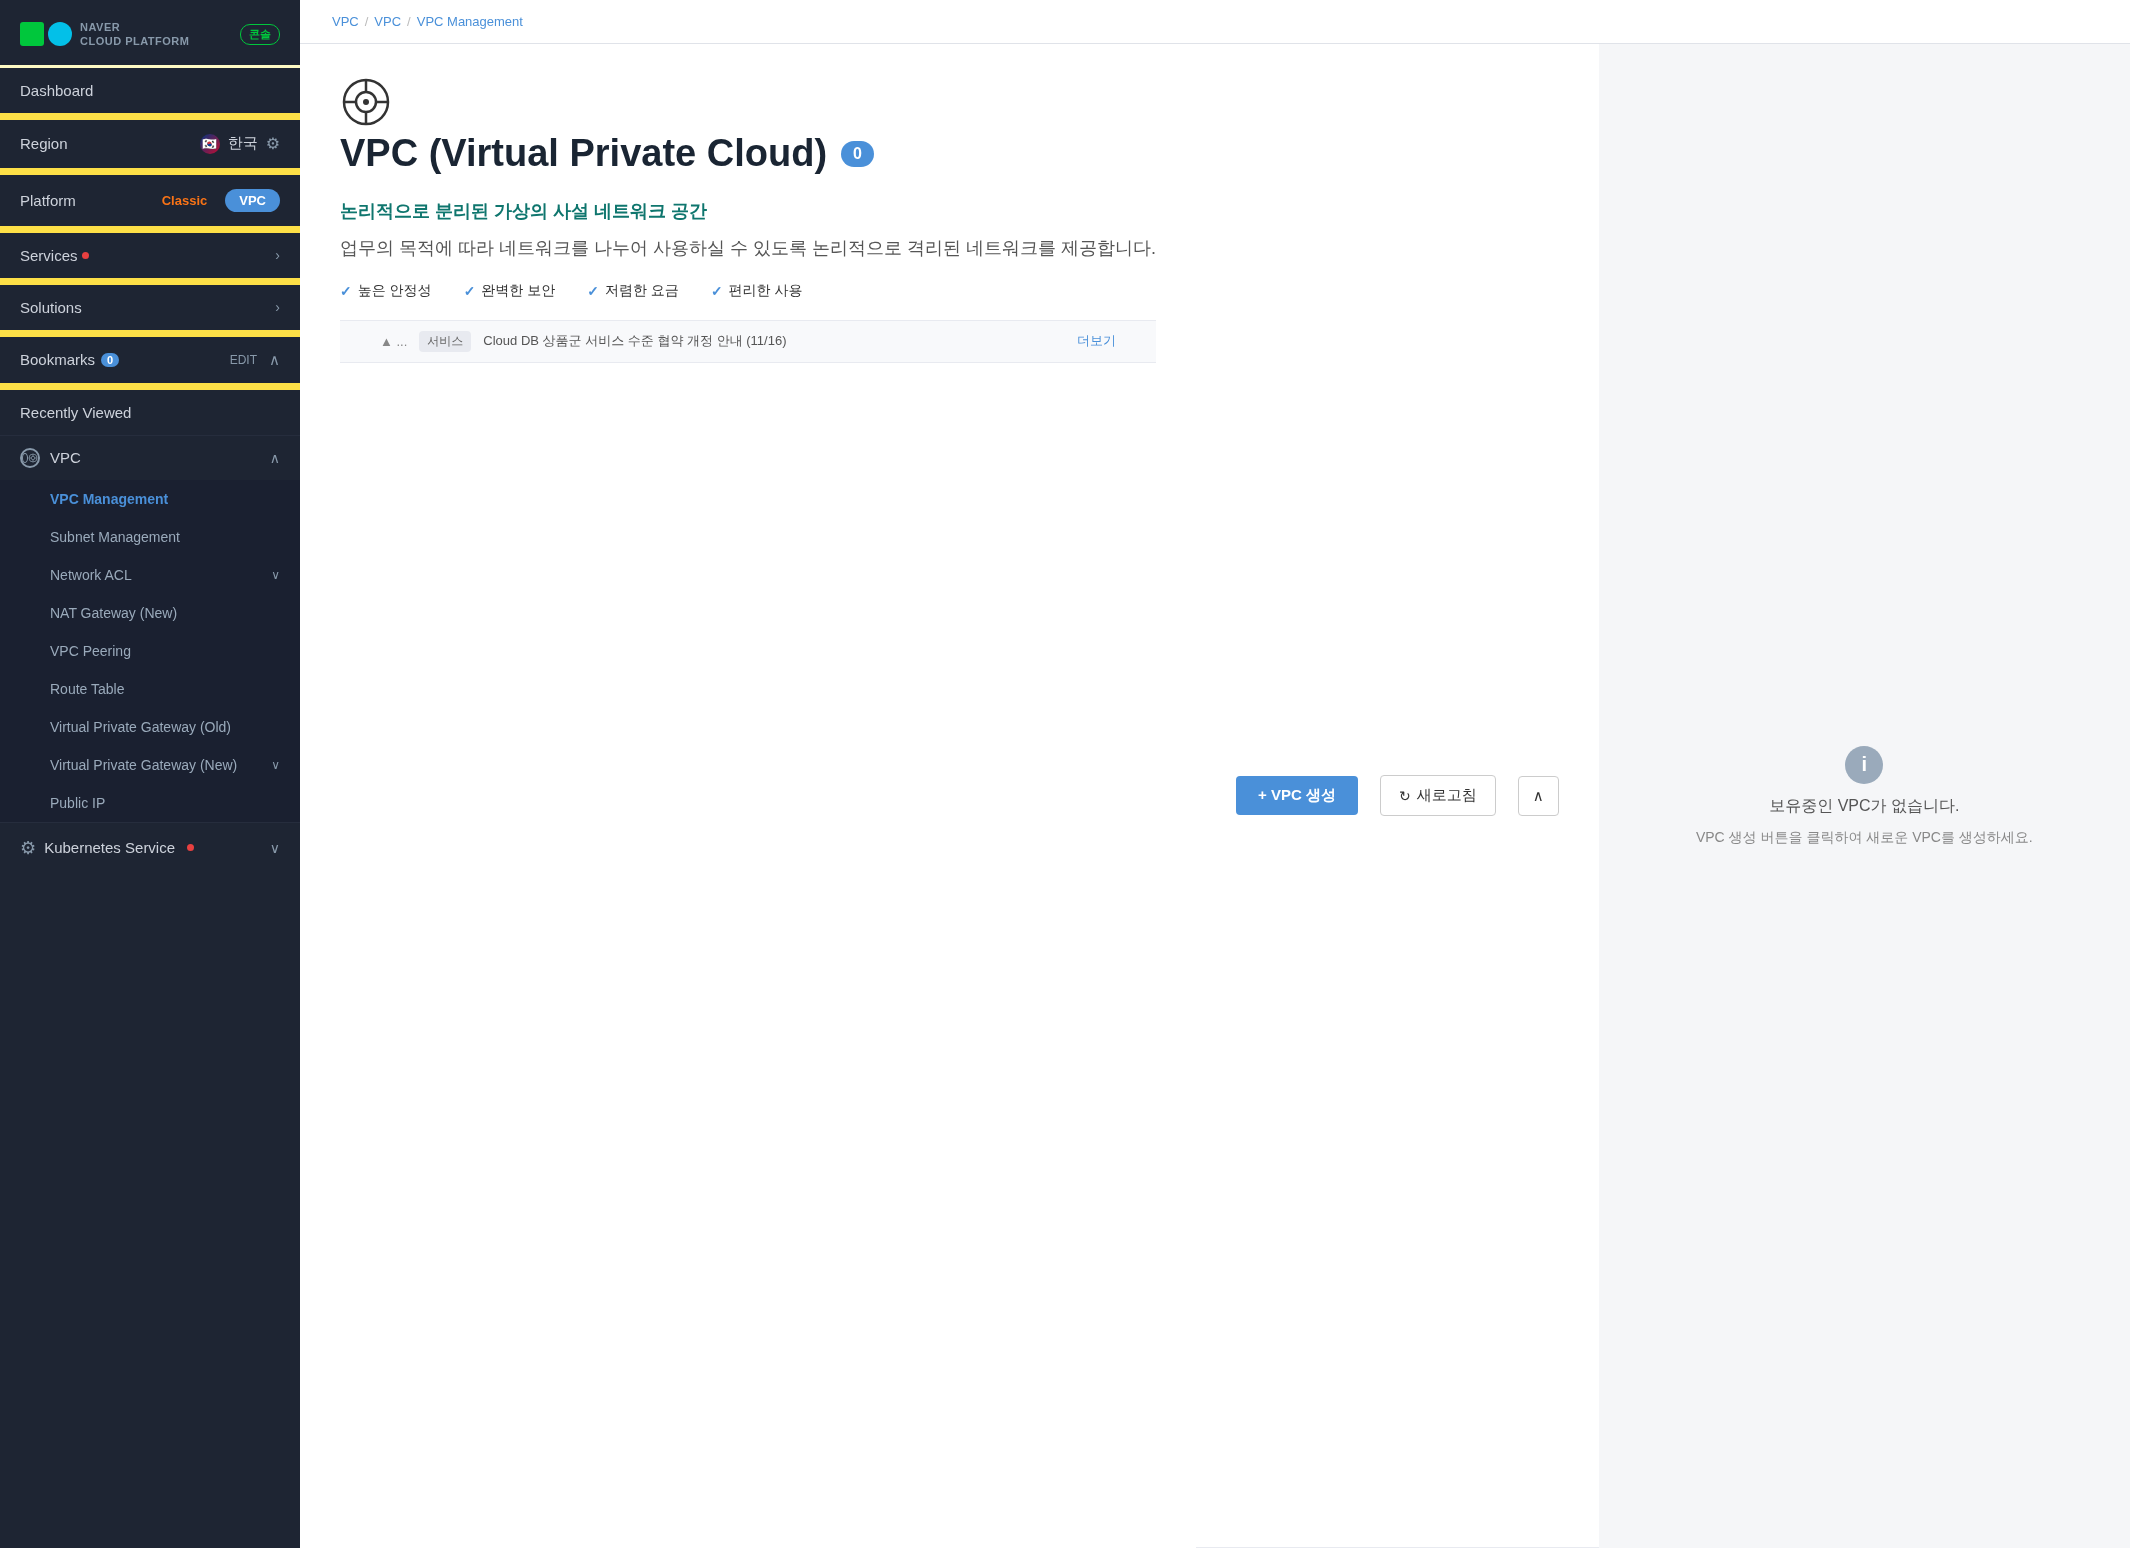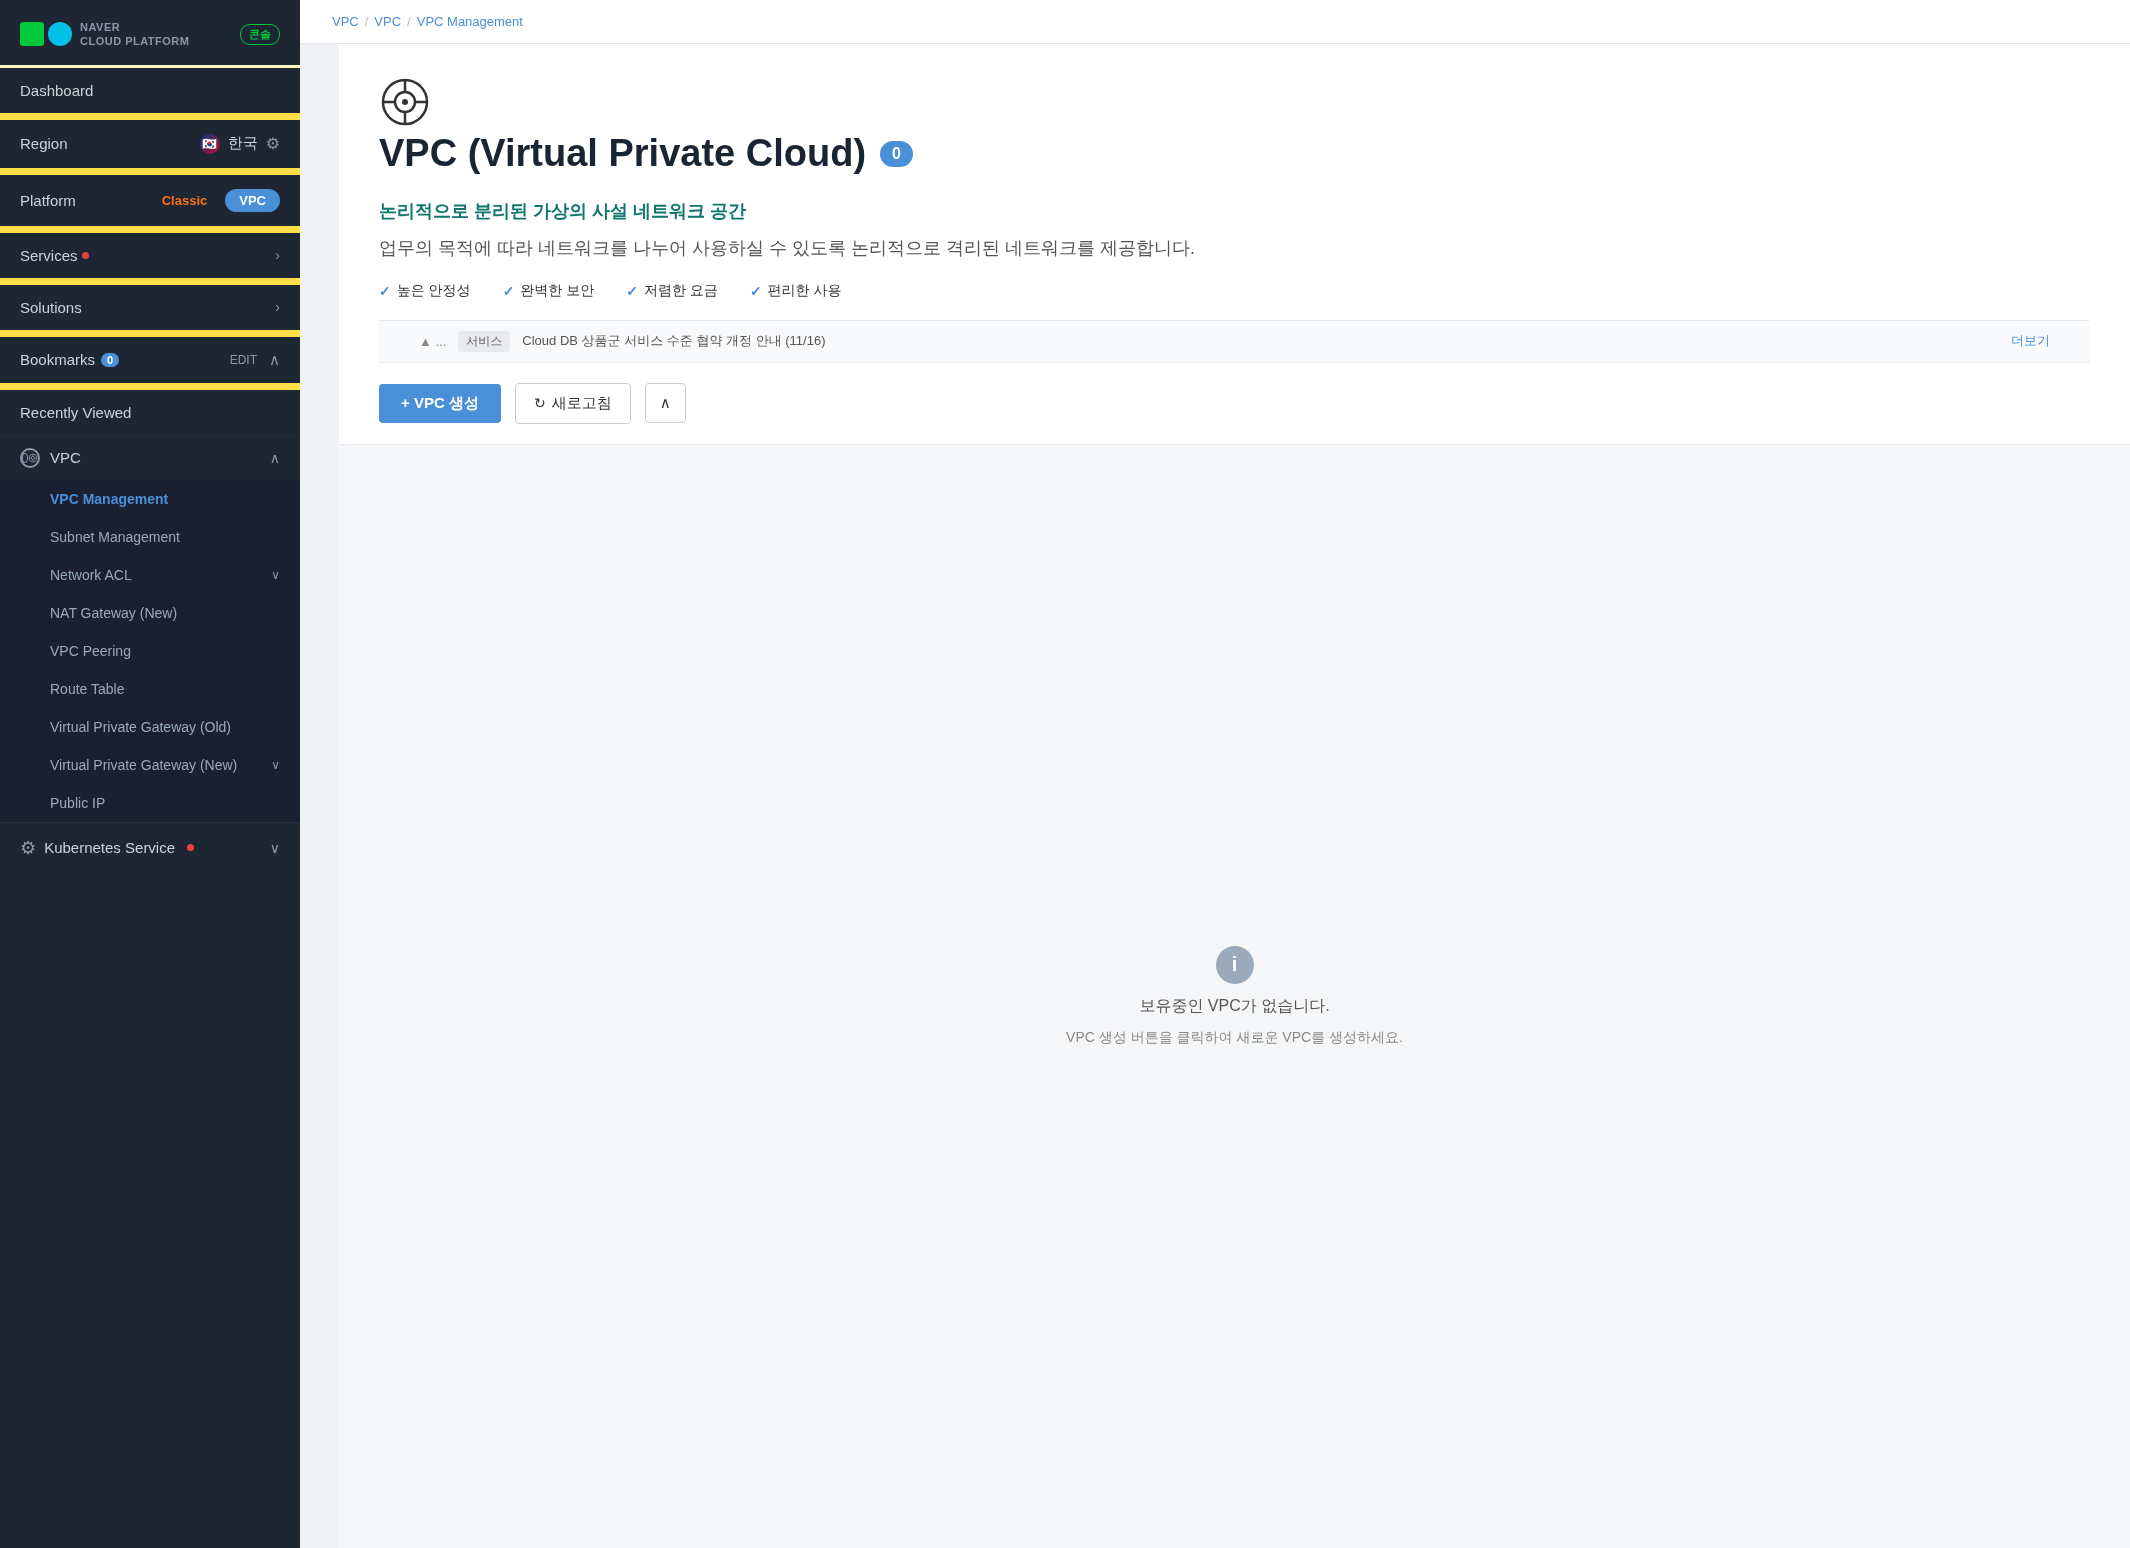--- a/index.html
+++ b/index.html
@@ -272,22 +272,21 @@
       color: #4a90d9;
       cursor: pointer;
     }
 
     .breadcrumb-sep { color: #bbb; }
 
     .content-area {
       flex: 1;
       overflow-y: auto;
       display: flex;
-      flex-direction: column;
-      margin-left: 39px;
+      flex-direction: row;
     }
 
     .vpc-info-section {
       background: white;
       padding: 32px 40px 0 40px;
     }
 
     .vpc-page-title {
       font-size: 38px;
       font-weight: 700;
@@ -367,21 +366,21 @@
       cursor: pointer;
       font-size: 13px;
       margin-left: auto;
     }
 
     .action-bar {
       background: white;
       padding: 20px 40px;
       display: flex;
       align-items: center;
-      gap: 14px;
+      gap: 22px;
       border-bottom: 1px solid #e8eaf0;
     }
 
     .btn-create {
       background: #4a90d9;
       color: white;
       border: none;
       padding: 10px 22px;
       border-radius: 4px;
       font-size: 15px;

